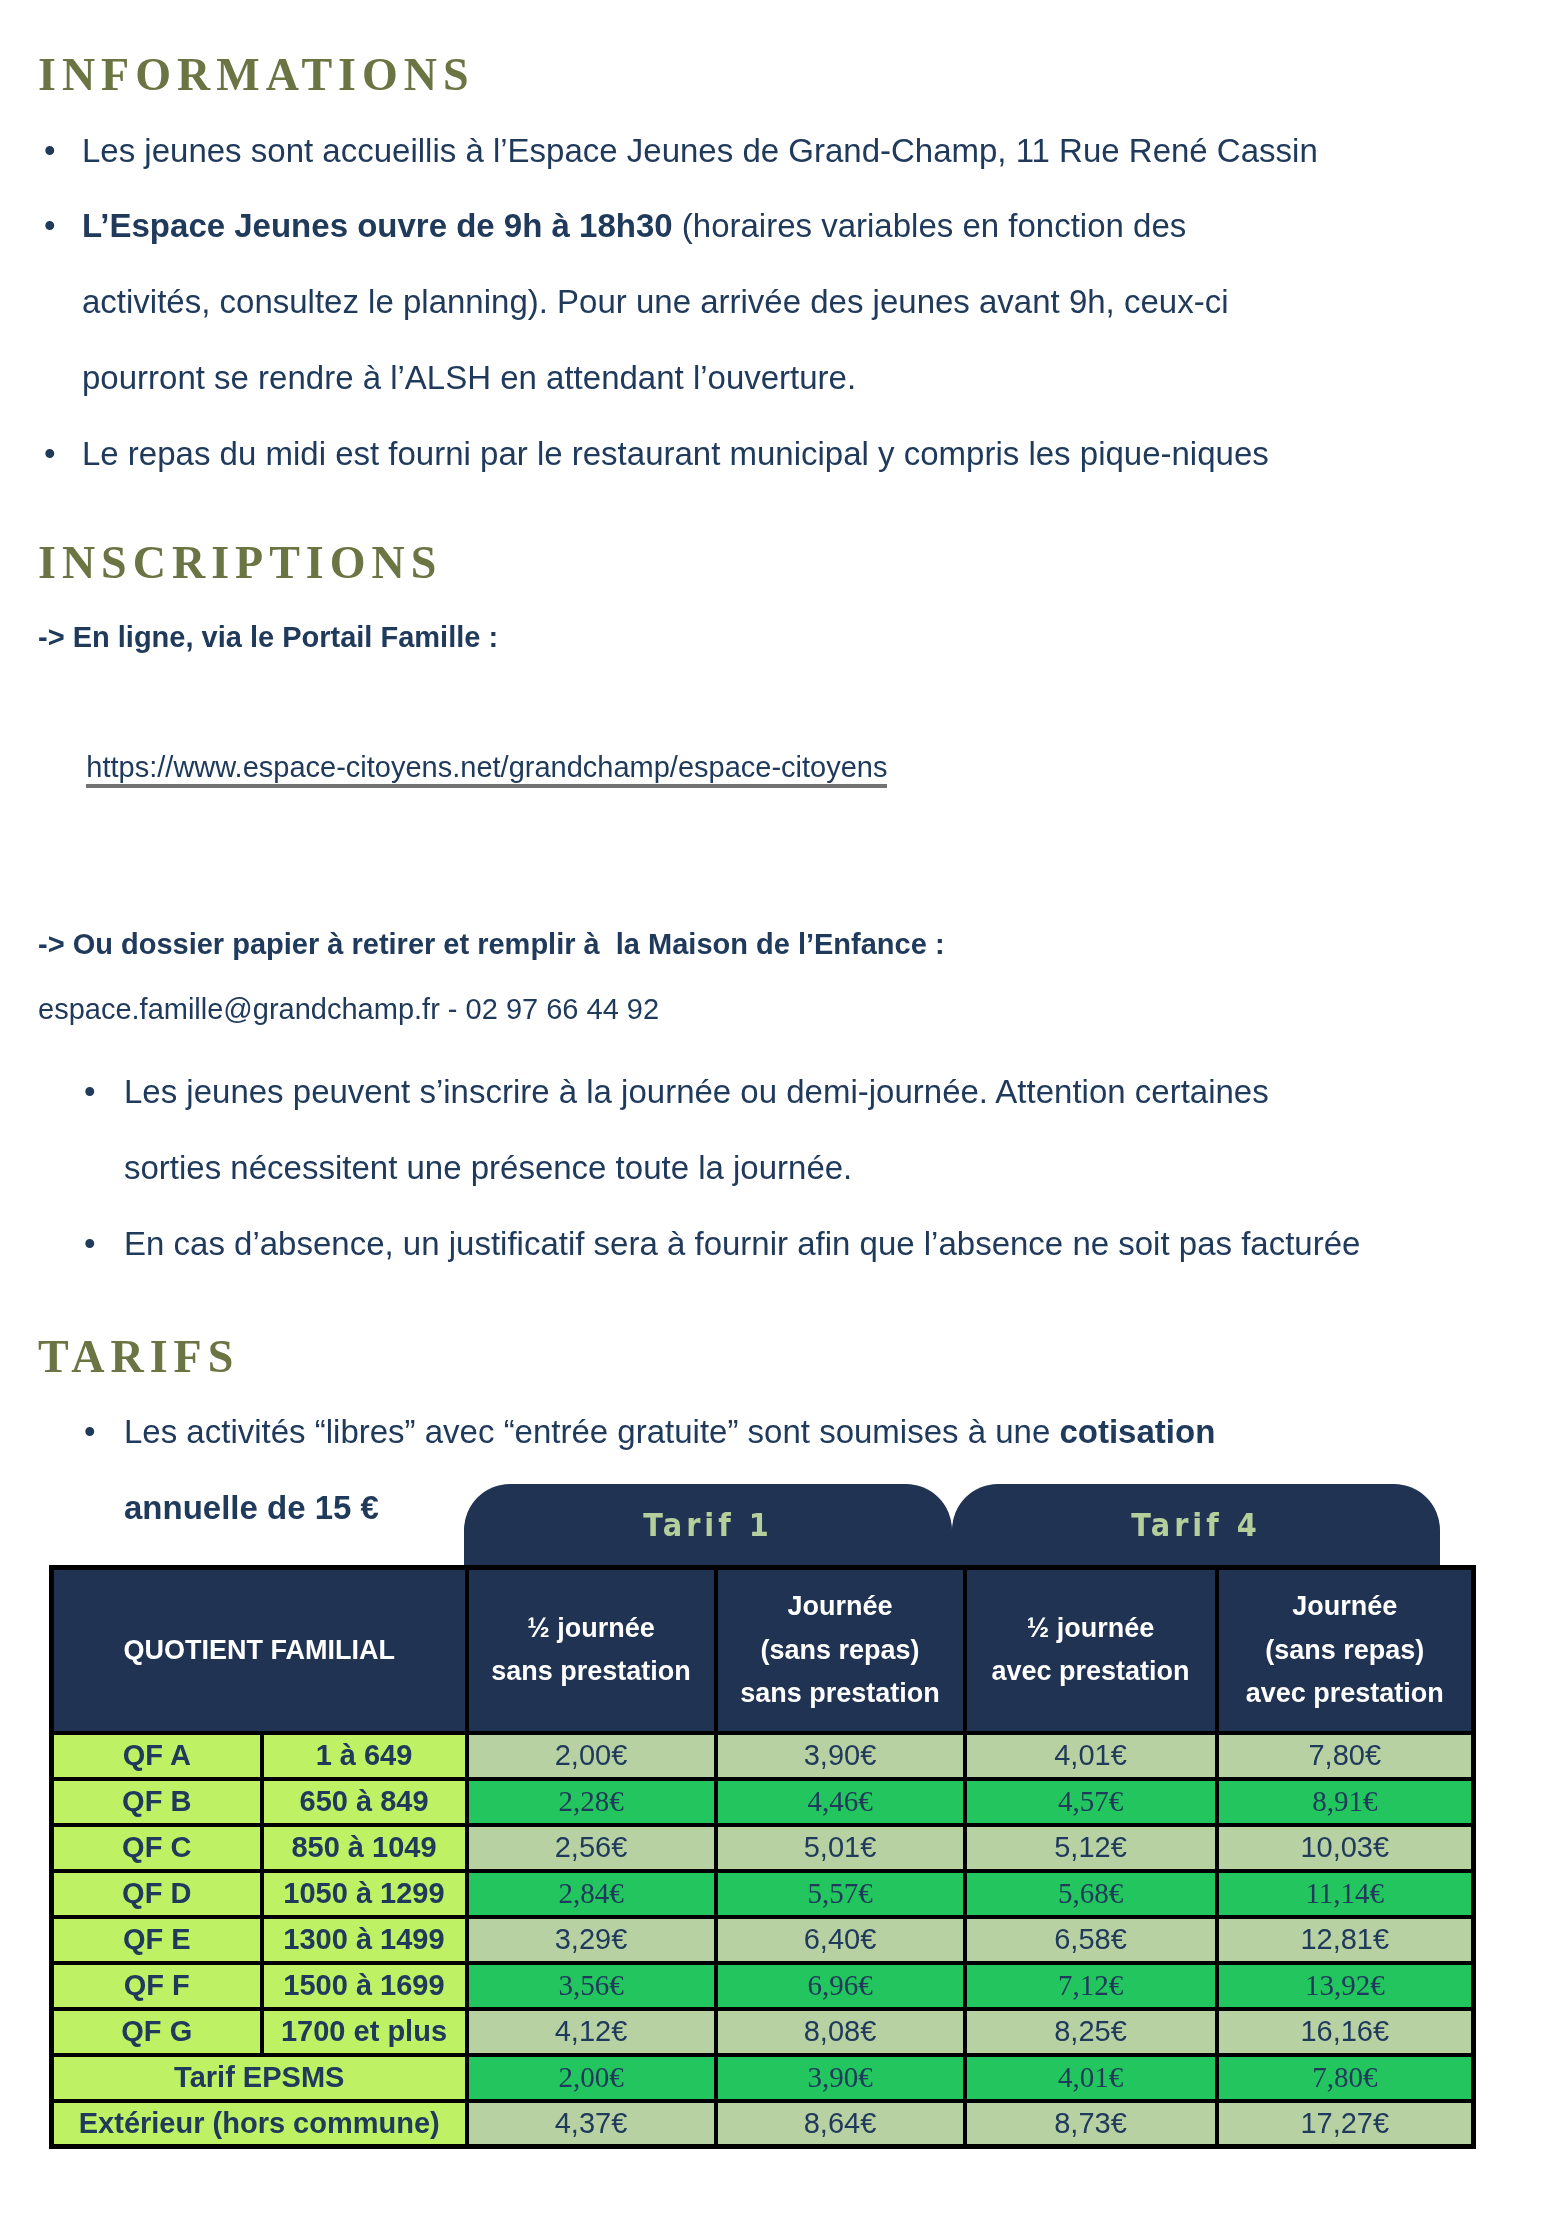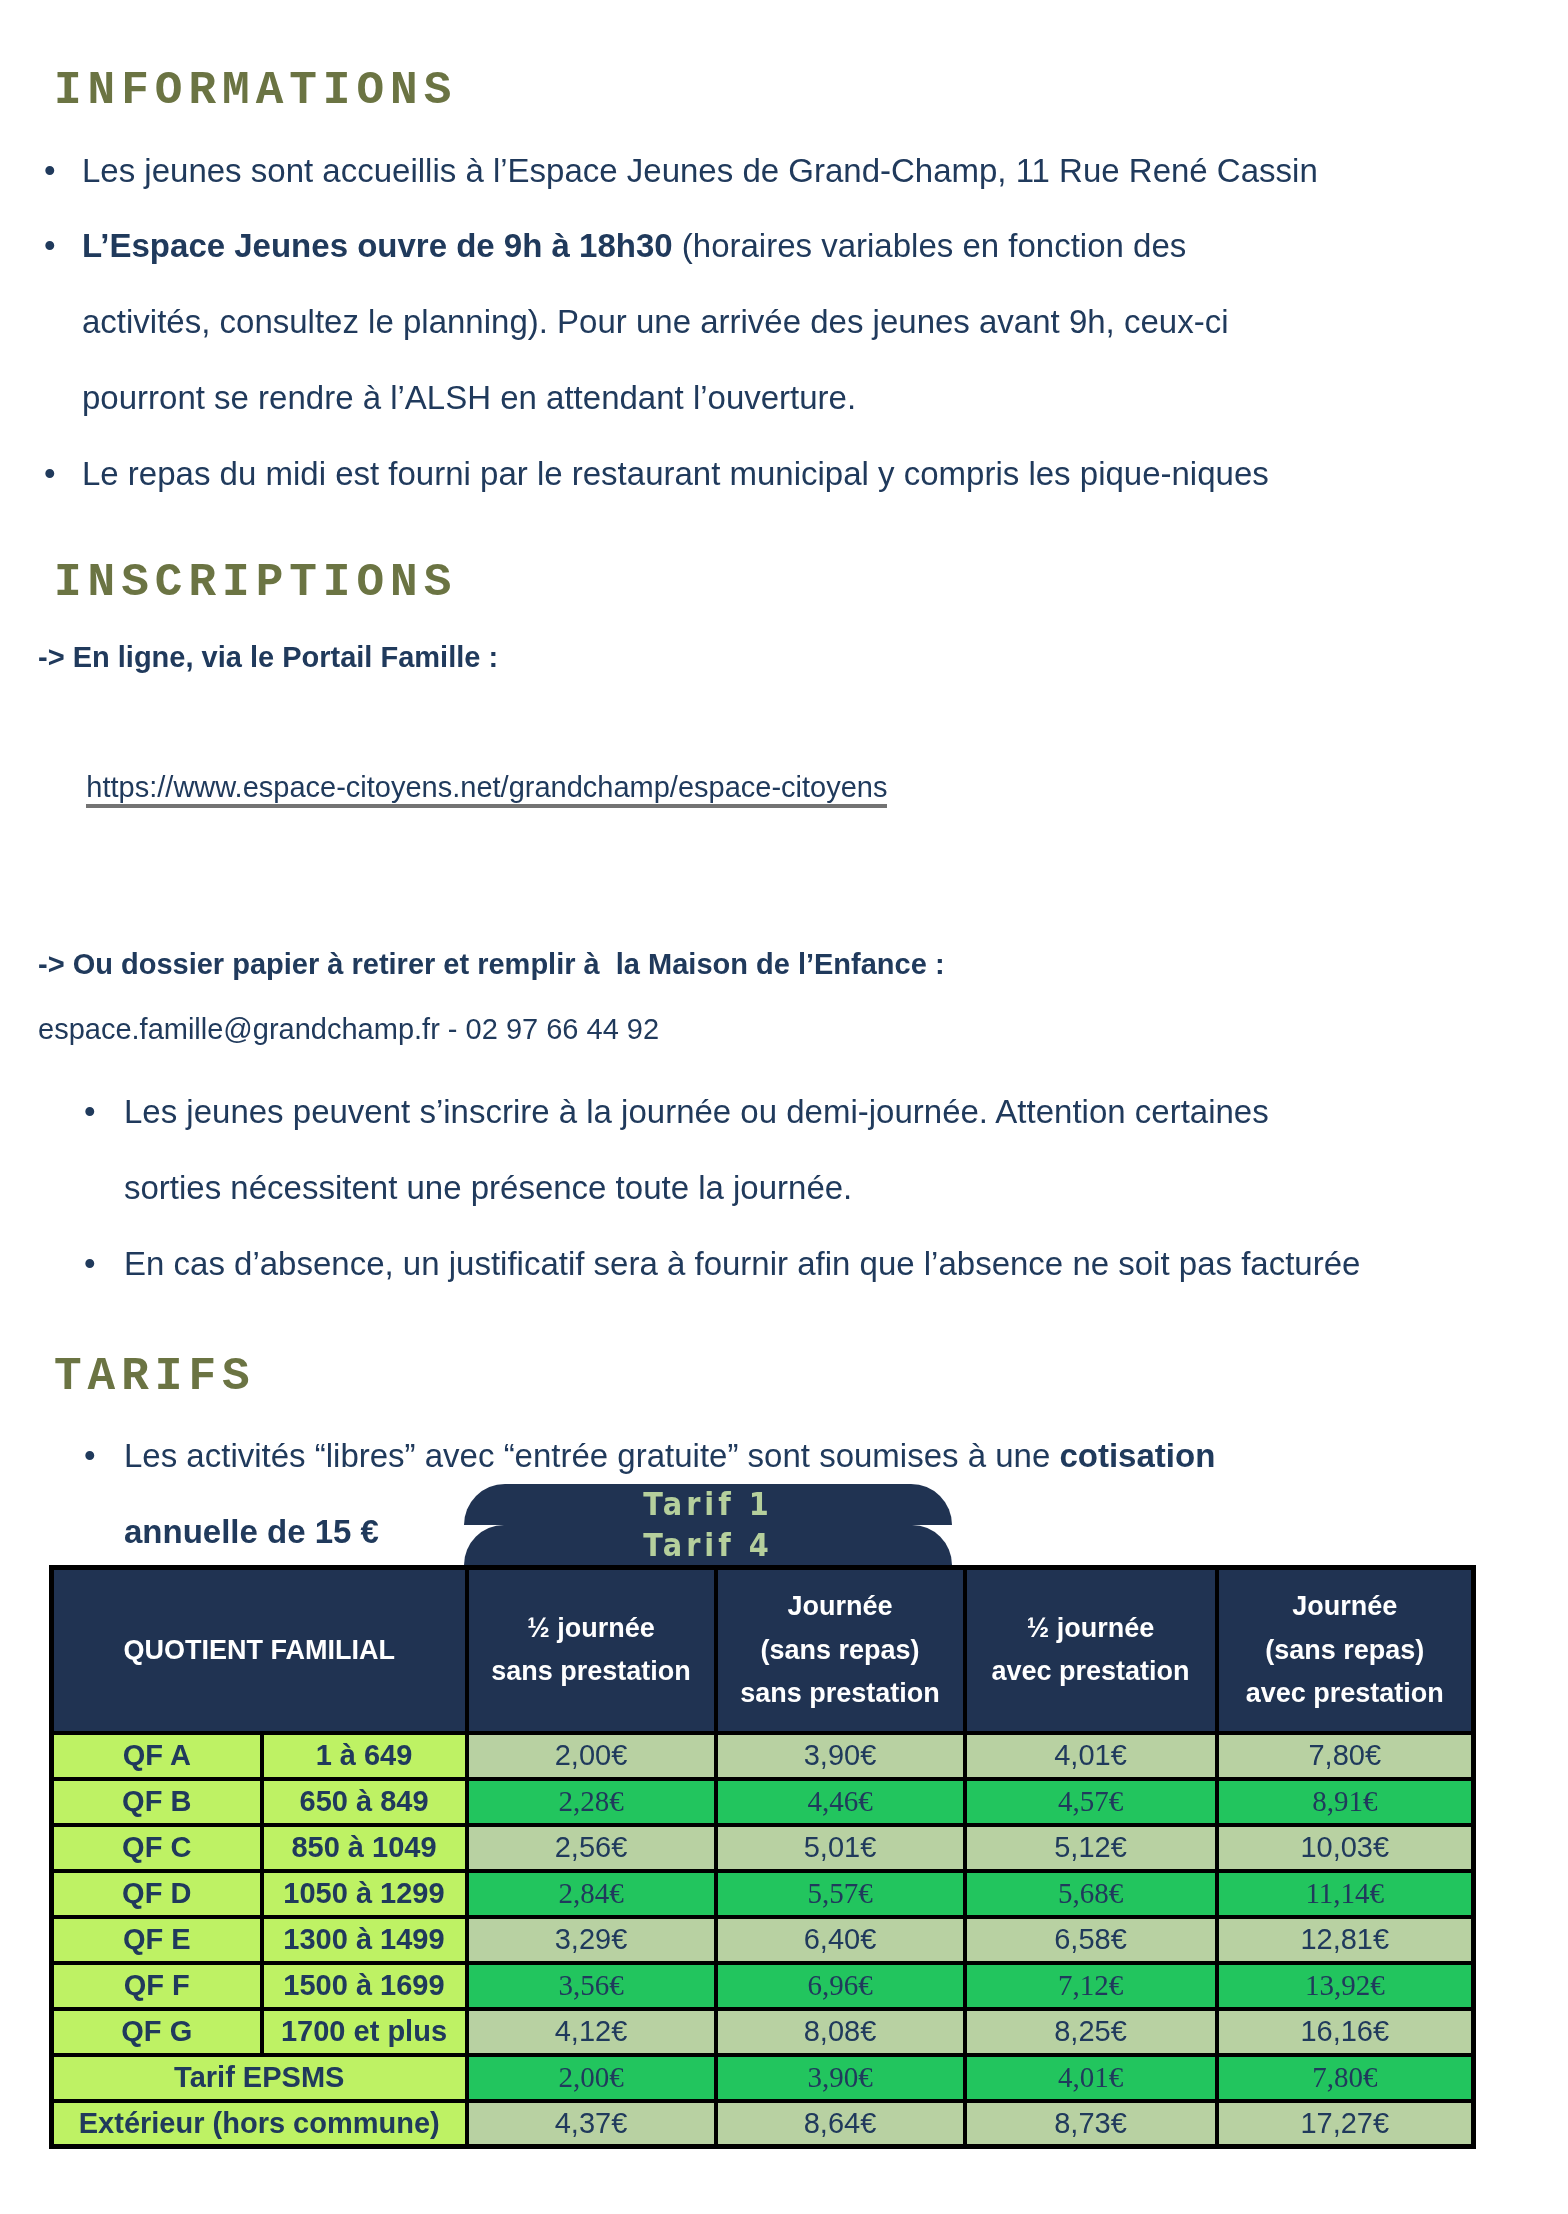--- a/index.html
+++ b/index.html
@@ -7,46 +7,46 @@
   .page {
     position: relative;
     width: 1568px; height: 2214px;
     background: #ffffff;
     font-family: "Liberation Sans", sans-serif;
     color: #203a5c;
     padding: 50px 28px 0 38px;
     overflow: hidden;
   }
   .section-title {
-    font-family: Liberation Mono, monospace;
+    font-family: Liberation Serif, serif;
     font-size: 46px; font-weight: bold;
     letter-spacing: 6px;
     color: #6b7443;
-    margin: 16px; line-height: 1.1;
+    margin: 0; line-height: 1.1;
     font-stretch: condensed;
   }
   .doc-list { list-style: none; margin: 12px 0 0 0; padding: 0; font-size: 33px; line-height: 2.3; }
   .doc-list li { position: relative; padding-left: 44px; margin: 0; }
   .doc-list li::before { content: "•"; position: absolute; left: 6px; color: #203a5c; }
   .indent-list { margin-left: 40px; }
   .indent-list li { padding-left: 46px; }
   .b { font-weight: bold; }
   .ins-block { margin-top: 16px; font-size: 29px; line-height: 2.25; }
   .ins-line { margin: 0; white-space: pre-wrap; }
   .url-line { margin: 0 0 46px 0; }
   .doc-link {
     color: #203a5c; text-decoration: none;
     border-bottom: 4px solid #737373; padding-bottom: 1px;
   }
   .mt-insc { margin-top: 46px; }
   .mt-tarifs { margin-top: 50px; }
 
   
   .table-area { position: absolute; left: 49px; top: 1484px; width: 1424px; }
-  .tabs-row { display: flex; margin-left: 415px; height: 81px; flex-direction: column; }
+  .tabs-row { display: flex; margin-left: 415px; height: 81px; }
   .tarif-tab {
     width: 488px; height: 81px;
     background: #203352;
     border-radius: 46px 46px 0 0;
     display: flex; align-items: center; justify-content: center;
     color: #b5cf9c; font-weight: bold; font-size: 32px; letter-spacing: 4px;
     font-family: "DejaVu Sans", sans-serif; font-stretch: condensed;
   }
   table.tarifs {
     border-collapse: collapse; table-layout: fixed;

